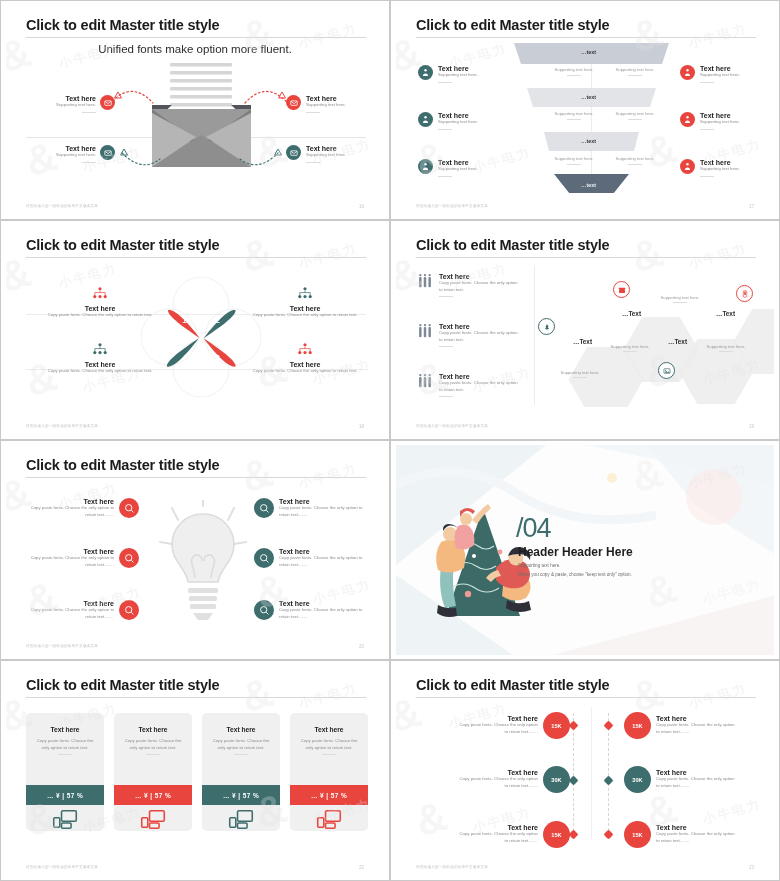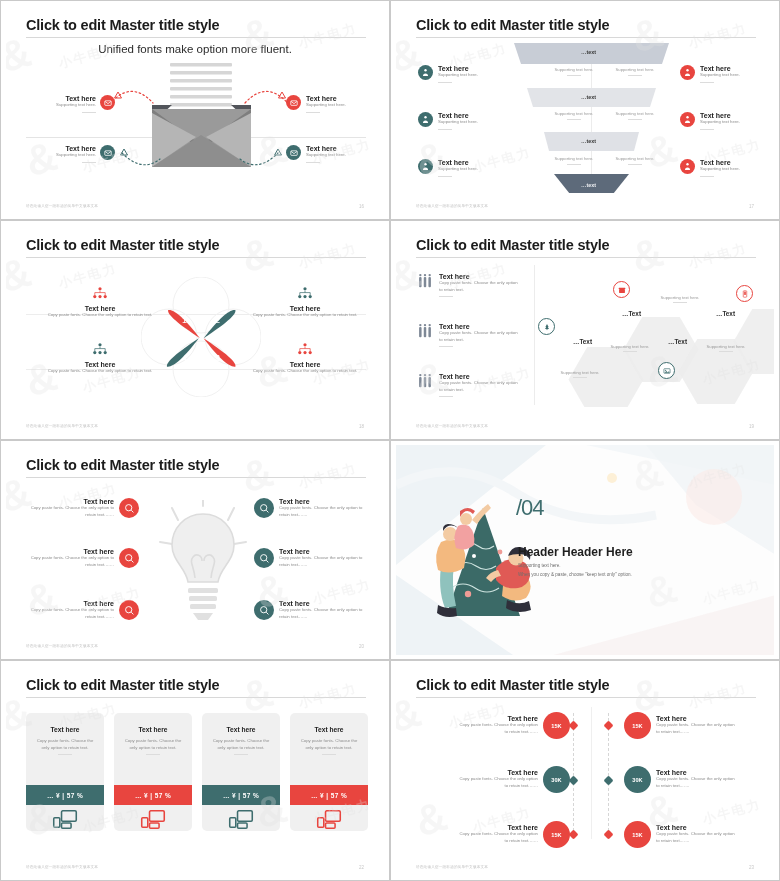--- a/index.html
+++ b/index.html
@@ -61,21 +61,21 @@
   .hexico { position:absolute; width:17px; height:17px; border-radius:50%; background:#fff; z-index:5; display:flex; align-items:center; justify-content:center;}
 
   
   .s5 .item { position:absolute; display:flex; align-items:center; gap:5px; z-index:3;}
   .s5 .bic { width:20px; height:20px; border-radius:50%; flex:none; font-size:9px;}
   .s5 .tx { width:88px; }
 
   
   .s6 { background:#fff; }
   .s6bg { position:absolute; inset:0; background:#fdfdfd; }
-  .s6 .num { position:absolute; left:120px; top:50px; font-size:22px; color:#3e6d6e; font-weight:300; letter-spacing:-1px; z-index:4;}
+  .s6 .num { position:absolute; left:120px; top:68px; font-size:27px; color:#3e6d6e; font-weight:300; letter-spacing:-1px; z-index:4;}
   .s6 .sh { position:absolute; left:122px; top:100px; font-size:12px; font-weight:bold; color:#1f1f1f; z-index:4;}
   .s6 .p1 { position:absolute; left:122px; top:118px; font-size:4.6px; color:#6e6e6e; z-index:4;}
   .s6 .p2 { position:absolute; left:122px; top:127px; font-size:4.6px; color:#6e6e6e; z-index:4;}
 
   
   .s7 .card { position:absolute; top:48px; width:78px; height:118px; background:#f0f0f0; border-radius:5px; z-index:3; overflow:hidden;}
   .s7 .card .hd { text-align:center; margin-top:13px; font-size:6.6px;}
   .s7 .card .sub { text-align:center; margin:5px 7px 0 7px;}
   .s7 .bar { position:absolute; left:0; right:0; top:72px; height:20px; display:flex; align-items:center; justify-content:center; color:#fff; font-size:6.5px; font-weight:bold; letter-spacing:.4px;}
   .s7 .cico { position:absolute; left:0; right:0; top:96px; display:flex; justify-content:center;}

